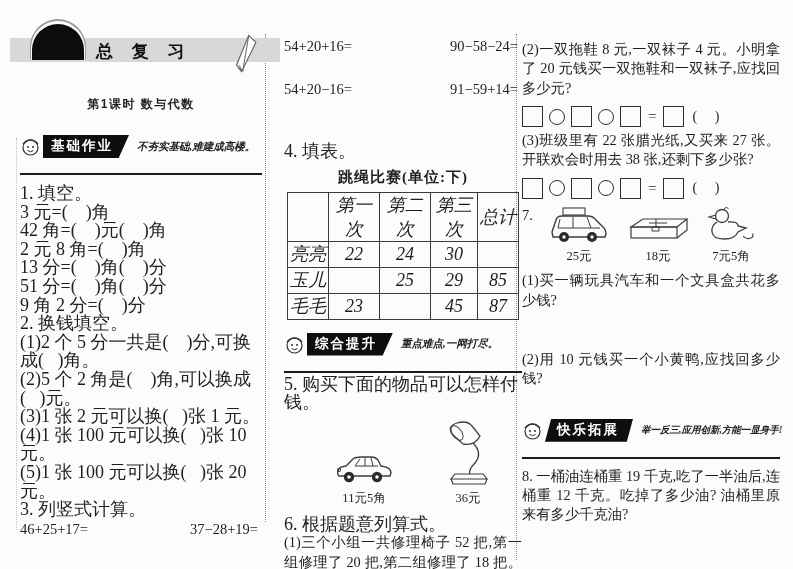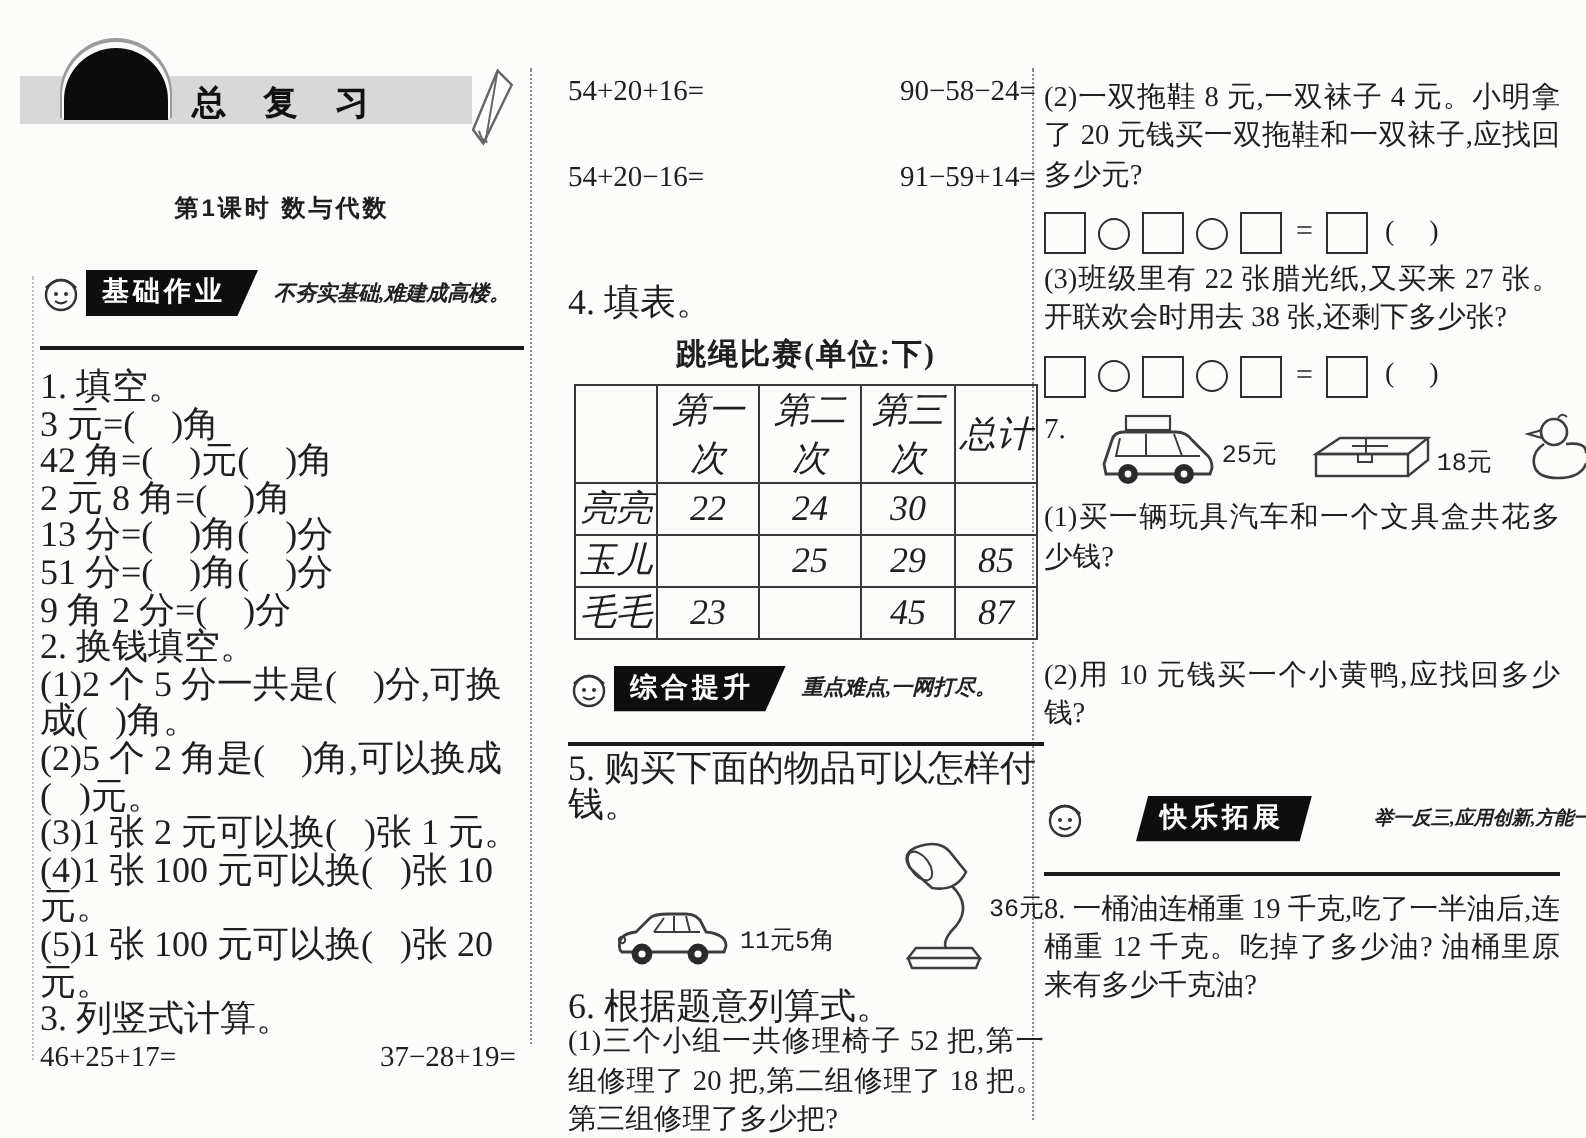--- a/index.html
+++ b/index.html
@@ -14,21 +14,21 @@
   .d1{left:265px;top:34px;height:488px;}
   .d2{left:516px;top:34px;height:526px;}
   .margin-line{position:absolute;left:16px;top:138px;height:392px;width:0;border-left:1px dotted #c2c2c2;}
 
   .col{position:absolute;}
   .col1{left:20px;top:38px;width:242px;}
   .col2{left:284px;top:38px;width:238px;}
   .col3{left:522px;top:40px;width:258px;}
 
   
-  .banner{position:relative;height:24px;background:#d8d8d8;width:226px;margin-left:-10px;}
+  .banner{position:relative;height:24px;background:#d8d8d8;width:270px;margin-left:-10px;}
   .dome{position:absolute;left:22px;top:-14px;width:52px;height:36px;background:#0c0c0c;
         border-radius:28px 28px 0 0;box-shadow:0 -2px 0 1px #fcfcfa,0 -3px 0 2px #9a9a9a;}
   .banner-title{position:absolute;left:86px;top:2px;font-family:"Liberation Sans",sans-serif;
         font-weight:bold;font-size:17px;letter-spacing:7px;color:#111;white-space:nowrap;}
   .pencil{position:absolute;left:224px;top:-6px;transform:rotate(8deg);}
 
   .lesson{margin-top:34px;text-align:center;font-family:"Liberation Sans",sans-serif;
         font-weight:bold;font-size:12px;letter-spacing:1.5px;}
 
   
@@ -50,22 +50,22 @@
   
   .tbl-title{text-align:center;font-weight:bold;font-size:15px;margin-top:7px;letter-spacing:1px;}
   table{border-collapse:collapse;margin:5px auto 0;table-layout:fixed;}
   th,td{border:1.4px solid #3a3a3a;text-align:center;font-size:18px;font-weight:normal;
         padding:0;height:25px;font-style:italic;}
   th{height:23px;}
   .cw0{width:40px;} .cw1{width:50px;} .cw2{width:50px;} .cw3{width:46px;} .cw4{width:40px;}
 
   
   .items{display:flex;align-items:flex-end;}
-  .items5{margin:8px 0 0 46px;gap:31px;justify-content:flex-end;}
-  .fig{display:flex;flex-direction:row;align-items:center;font-family:Liberation Mono, monospace;}
+  .items5{margin:8px 0 0 46px;gap:47px;}
+  .fig{display:flex;flex-direction:column;align-items:center;}
   .price{font-size:12.5px;margin-top:4px;white-space:nowrap;}
   .q7row{display:flex;align-items:flex-end;gap:14px;margin-top:6px;}
   .q7label{font-size:14.5px;line-height:19px;align-self:flex-start;}
 
   
   .shape-eq{display:flex;align-items:center;gap:6px;margin-top:7px;height:24px;}
   .sq{width:19px;height:19px;border:1.6px solid #2e2e2e;display:inline-block;background:transparent;}
   .ci{width:14px;height:14px;border:1.6px solid #2e2e2e;border-radius:50%;display:inline-block;}
   .eqsign{font-size:15px;margin:0 1px;}
   .blank{font-size:14px;margin-left:2px;}
@@ -284,21 +284,21 @@
         </svg>
         <span class="price">7元5角</span>
       </div>
     </div>
 
     <div class="para m6">(1)买一辆玩具汽车和一个文具盒共花多少钱?</div>
     <div class="sp40"></div>
     <div class="para">(2)用 10 元钱买一个小黄鸭,应找回多少钱?</div>
     <div class="sp30"></div>
 
-    <div class="badge-row" style="margin-top:0;gap:23px;">
+    <div class="badge-row" style="margin-top:0;">
       <svg class="mascot" width="21" height="21" viewBox="0 0 21 21">
         <circle cx="10.5" cy="11.5" r="7.5" fill="#fff" stroke="#333" stroke-width="1.2"></circle>
         <path d="M3 8 Q10.5 0 18 8" fill="none" stroke="#333" stroke-width="1.3"></path>
         <circle cx="8" cy="11" r="1" fill="#333"></circle>
           <circle cx="13" cy="11" r="1" fill="#333"></circle>
         <path d="M7.5 14.5 q3 2.4 6 0" fill="none" stroke="#333" stroke-width="1"></path>
       </svg>
       <span class="badge ribbon">快乐拓展</span>
       <span class="slogan" style="font-size:9.5px;">举一反三,应用创新,方能一显身手!</span>
     </div>

